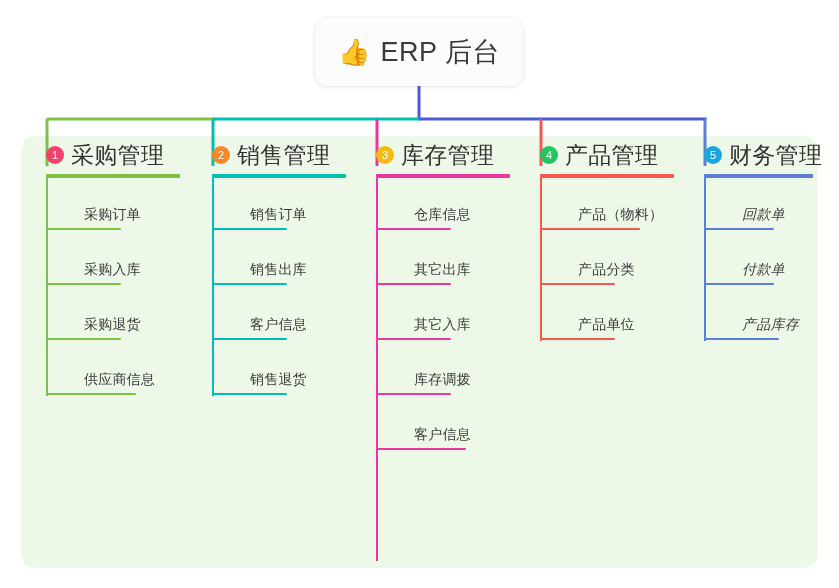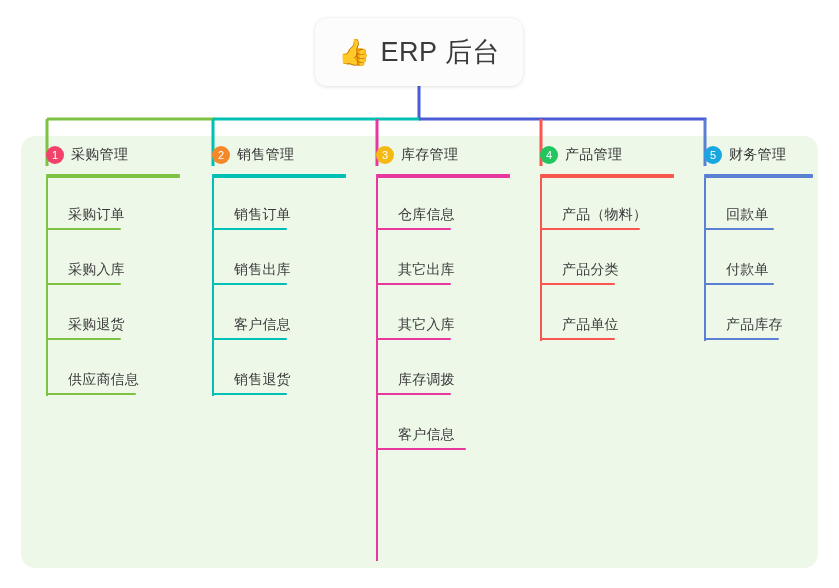--- a/index.html
+++ b/index.html
@@ -96,21 +96,21 @@
     height: 18px;
     border-radius: 50%;
     color: #ffffff;
     font-size: 11px;
     line-height: 18px;
     text-align: center;
     font-family: "Liberation Sans", sans-serif;
     flex: 0 0 auto;
   }
   .col-title {
-    font-size: 14px;
+    font-size: 23px;
     color: #333333;
     white-space: nowrap;
     letter-spacing: 0.3px;
   }
   .col-underline {
     height: 4px;
     border-radius: 1px;
     margin-top: 7px;
   }
   .col-body {
@@ -124,21 +124,21 @@
     width: 2px;
   }
   .item {
     position: relative;
     height: 55px;
     padding-left: 10px;
     box-sizing: border-box;
   }
   .item-label {
     position: absolute;
-    left: 32px;
+    left: 48px;
     bottom: 9px;
     font-size: 14px;
     color: #3a3a3a;
     white-space: nowrap;
     letter-spacing: 0.2px;
   }
   .item-underline {
     position: absolute;
     left: 10px;
     bottom: 3px;
@@ -274,21 +274,21 @@
             <div class="item-underline" style="background: rgb(249, 86, 79); width: 75px;"></div>
           </div>
         </div>
       </div>
       <div class="column" style="left: 694px; width: 125px;">
         <div class="col-header">
           <span class="col-badge" style="background: rgb(26, 167, 224);">5</span>
           <span class="col-title">财务管理</span>
         </div>
         <div class="col-underline" style="background: rgb(91, 127, 212); width: 109px; margin-left: 10px;"></div>
-        <div class="col-body" style="height: 165px;">
+        <div class="col-body" style="height: 165px; font-style: italic;">
           <div class="spine" style="background: rgb(91, 127, 212); height: 163px;"></div>
           <div class="item">
             <span class="item-label">回款单</span>
             <div class="item-underline" style="background: rgb(91, 127, 212); width: 70px;"></div>
           </div>
           <div class="item">
             <span class="item-label">付款单</span>
             <div class="item-underline" style="background: rgb(91, 127, 212); width: 70px;"></div>
           </div>
           <div class="item">

